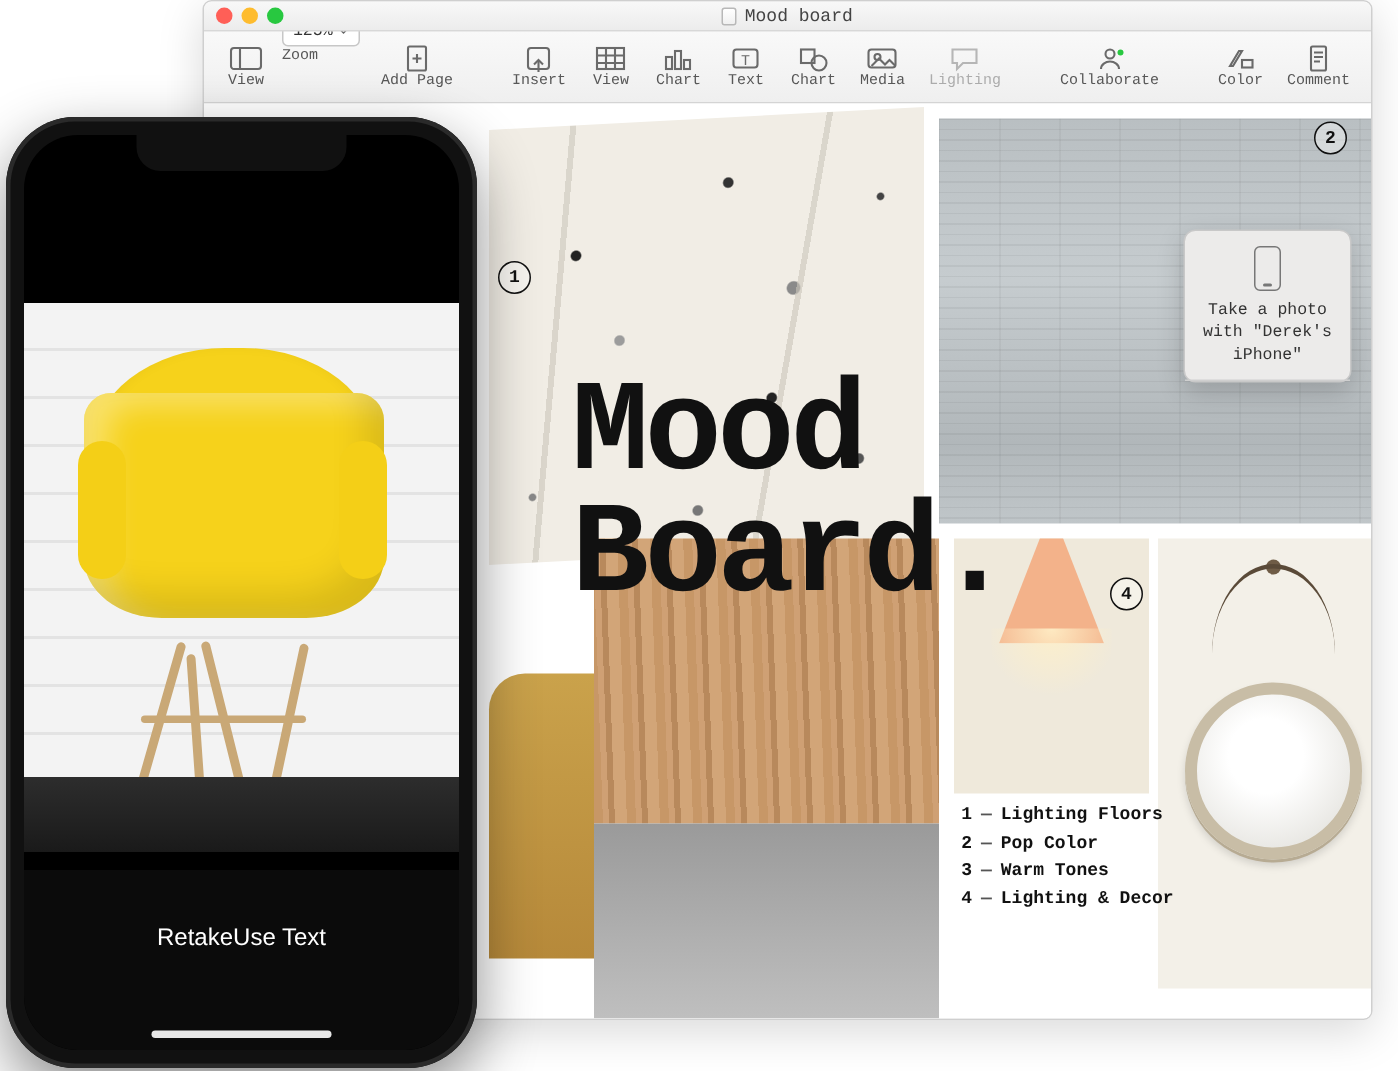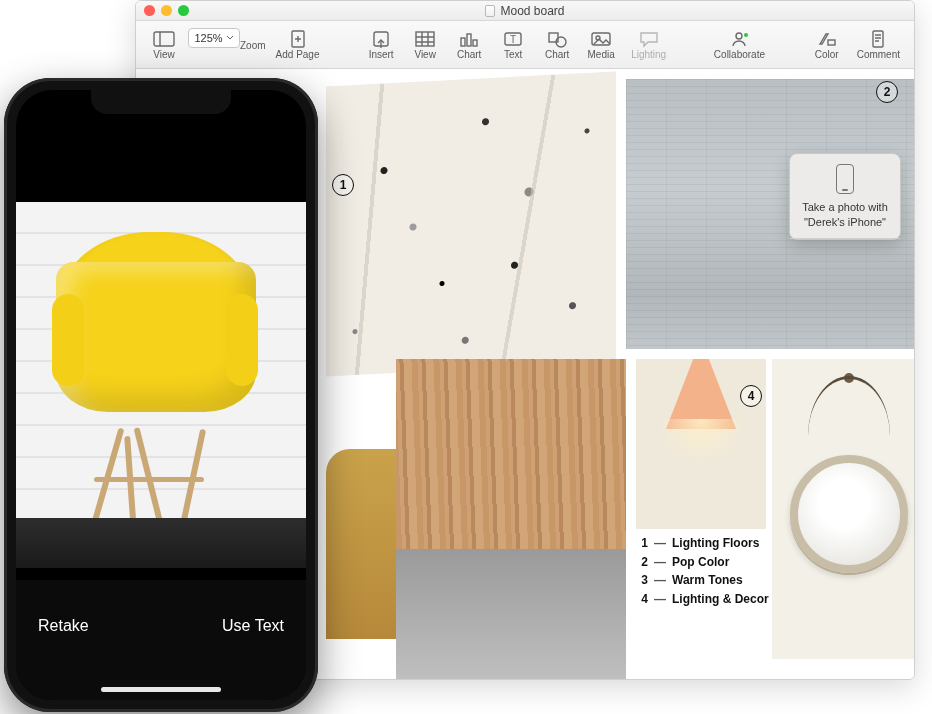--- a/index.html
+++ b/index.html
@@ -14,20 +14,21 @@
   
   .mac-window {
     position: absolute;
     left: 135px; top: 0;
     width: 780px; height: 680px;
     background: #fff;
     border: 1px solid #cfcfcf;
     border-radius: 6px;
     box-shadow: 0 8px 30px rgba(0,0,0,.15);
     overflow: hidden;
+    font-family: Liberation Mono, monospace;
   }
   .titlebar {
     height: 20px;
     display: flex; align-items: center; justify-content: center;
     position: relative;
     background: linear-gradient(#f8f8f8,#ececec);
     border-bottom: 1px solid #d8d8d8;
     font-size: 12px; color: #444;
   }
   .traffic { position: absolute; left: 8px; top: 4px; display: flex; gap: 6px; }
@@ -55,21 +56,21 @@
     border-radius:4px; cursor:default;
   }
   .tb-btn .ic { width:22px;height:18px;display:flex;align-items:center;justify-content:center; }
   .tb-btn svg { stroke:#6a6a6a; fill:none; stroke-width:1.4; }
   .tb-label { margin-top:1px; font-size:10px; color:#575757; }
   .zoom-field {
     display:flex;align-items:center;justify-content:center;
     width:52px;height:20px;border:1px solid #c7c7c7;border-radius:4px;
     background:#fff;font-size:11px;color:#333;margin-top:-14px;
   }
-  .zoom-wrap { display:flex;align-items:center;min-width:56px; }
+  .zoom-wrap { display:flex;flex-direction:column;min-width:56px; }
   .tb-spacer { flex:1; }
   .tb-disabled { opacity:.45; }
 
   
   .doc {
     position:absolute; left:0; right:0; top:68px; bottom:0;
     background:#fff;
     overflow:hidden;
   }
   .board {
@@ -250,21 +251,21 @@
   .leg { position:absolute; width:6px; background:#c9a876; bottom:22px; border-radius:3px; }
   .leg1{ left:86px; height:120px; transform:rotate(16deg); }
   .leg2{ left:132px; height:120px; transform:rotate(-14deg); }
   .leg3{ left:172px; height:118px; transform:rotate(12deg); }
   .leg4{ left:112px; height:110px; transform:rotate(-4deg); }
   .leg-cross{ position:absolute; bottom:86px; left:78px; width:110px; height:5px; background:#c9a876; border-radius:3px;}
 
   .cam-bar {
     position:absolute; left:0; right:0; bottom:0; height:120px;
     background:#0b0b0b;
-    display:flex; align-items:center; justify-content:space-between;
+    display:flex; align-items:center; justify-content:center;
     padding:0 22px 28px;
     color:#fff; font-size:16px;
   }
   .home-ind {
     position:absolute; left:50%; bottom:8px; transform:translateX(-50%);
     width:120px; height:5px; border-radius:3px; background:#fff; opacity:.9;
   }
 
 </style>
 </head>
@@ -440,20 +441,24 @@
           <div class="glow"></div>
       </div>
       <div class="img-box img5">
         <div class="hook"></div>
           <div class="strap"></div>
           <div class="mirror"></div>
       </div>
       <div class="img-box img6"></div>
       <div class="img-box img7"></div>
 
+      <div class="mood-title">
+        <div>Mood</div>
+        <div>Board.</div>
+      </div>
 
       <div class="marker m1">1</div>
       <div class="marker m2">2</div>
       <div class="marker m4">4</div>
 
       <div class="legend">
         <div>
             <span class="num">1</span>
             <span class="dash">—</span>
             <span>Lighting Floors</span>

